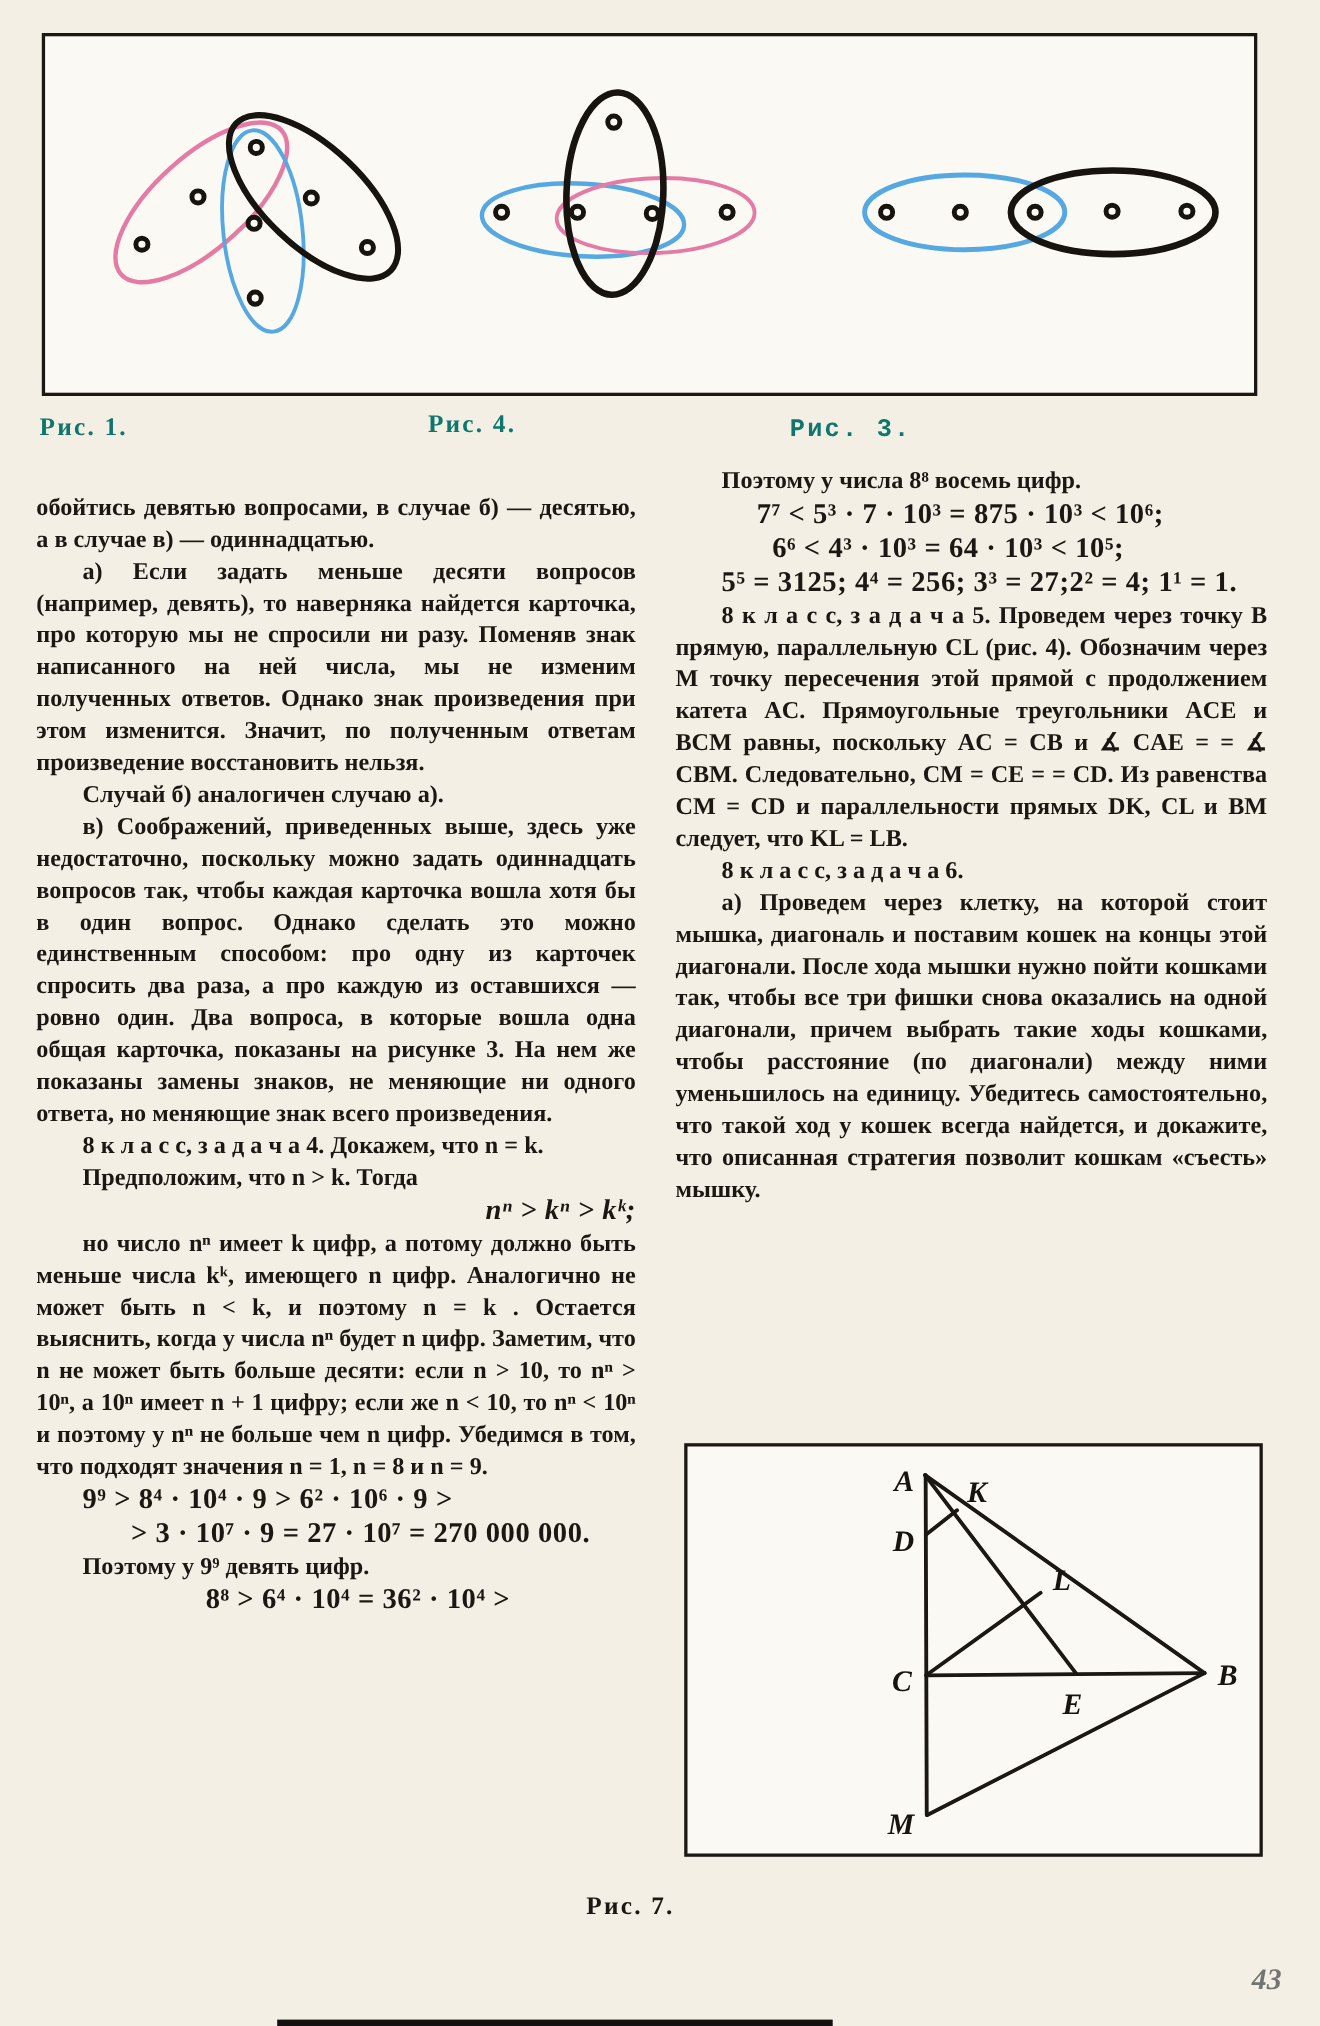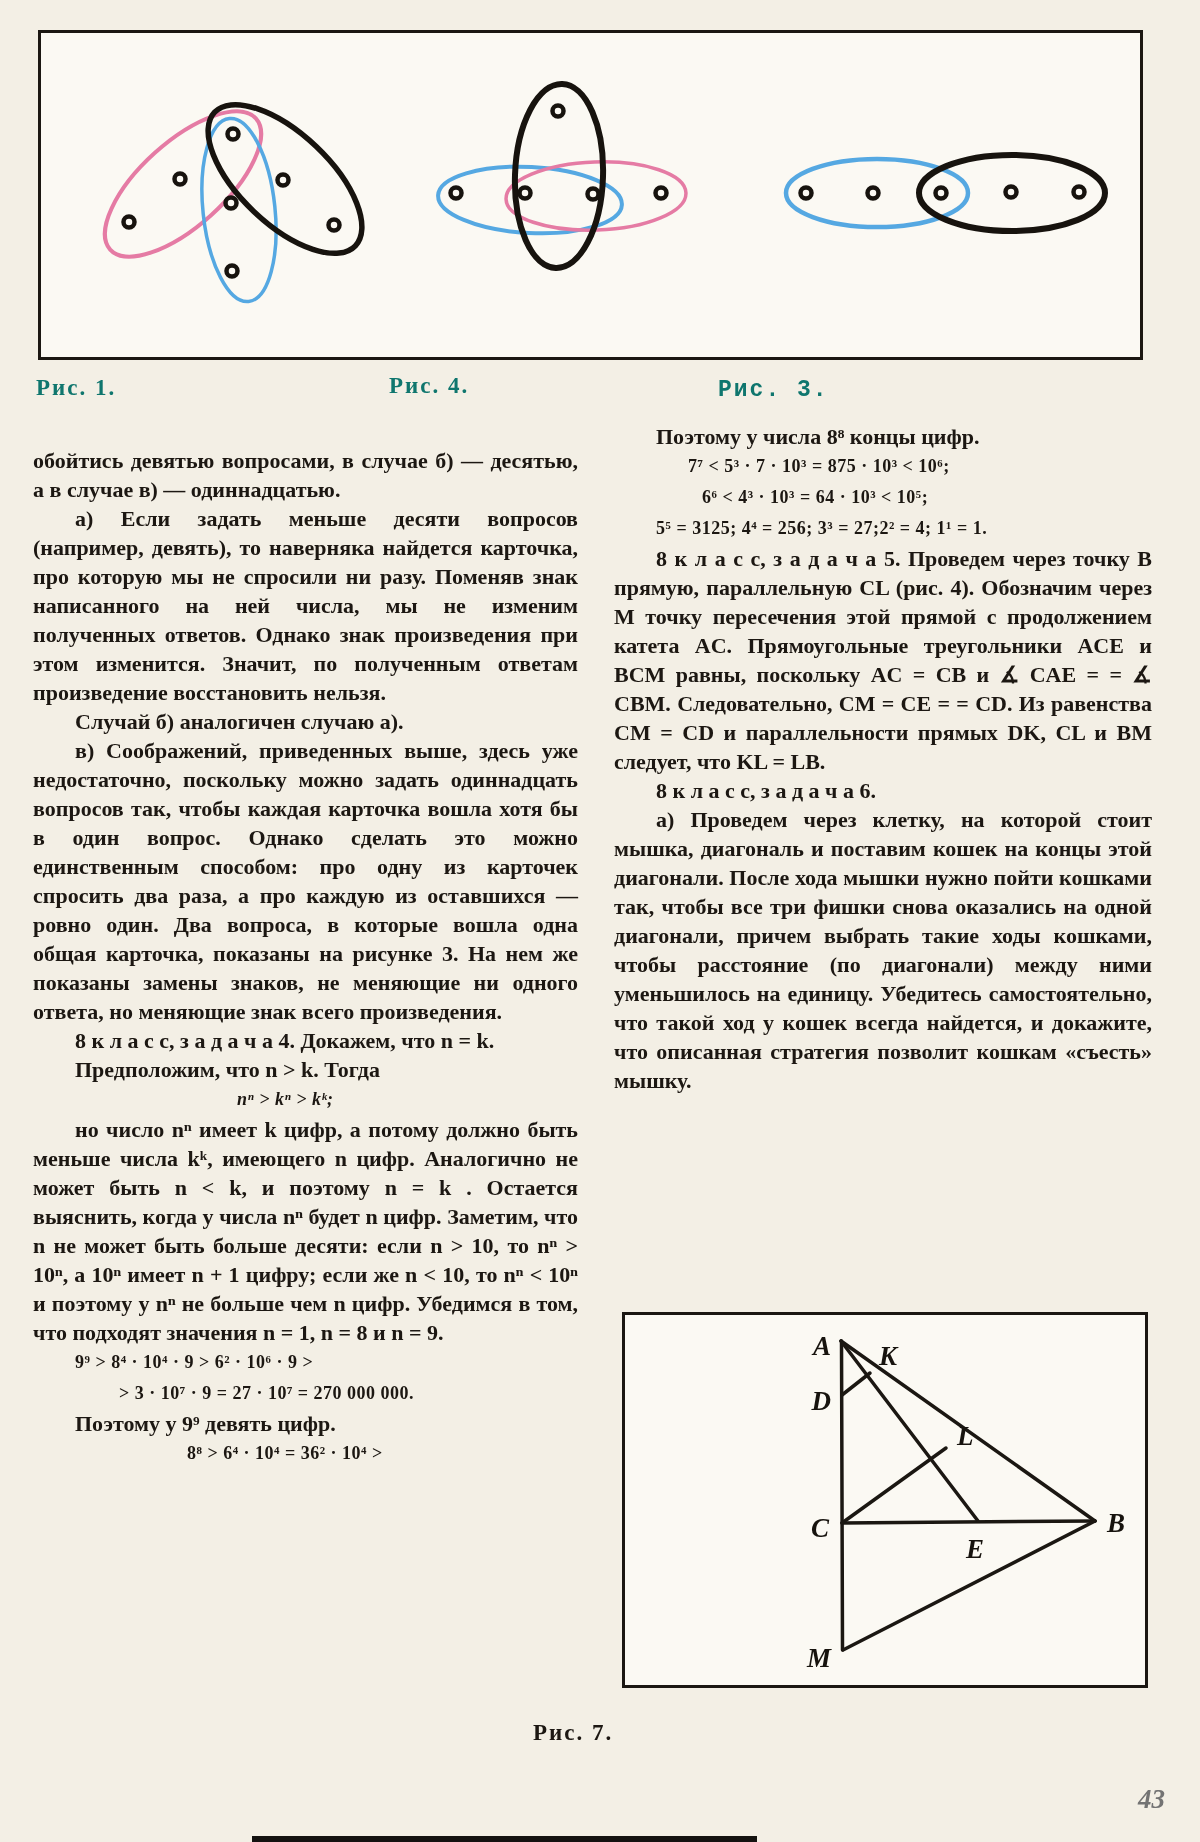--- a/index.html
+++ b/index.html
@@ -23,26 +23,26 @@
     position:absolute;font-size:23px;font-weight:700;letter-spacing:2px;color:#0f766e;
   }
   
   .col{position:absolute;top:422px;text-align:justify;font-size:22px;line-height:29px;font-weight:700;}
   .col-left{left:33px;width:545px;margin-top:24px;}
   .col-right{left:614px;width:538px;}
   .col p{margin:0;text-indent:42px;}
   .col p.noindent{text-indent:0;}
   .formula{
     margin:0;text-align:left;text-indent:0;
-    font-size:18px;line-height:31px;font-weight:700;letter-spacing:0.5px;
+    font-size:26px;line-height:31px;font-weight:700;letter-spacing:0.5px;
     white-space:nowrap;
   }
   .ital{font-style:italic;}
   .mt6{margin-top:6px;}  .mt10{margin-top:10px;} .mt12{margin-top:12px;}
-  .mt14{margin-top:14px;} .mt16{margin-top:16px;} .mt26{margin-top:26px;}
+  .mt14{margin-top:14px;} .mt16{margin-top:16px;} .mt26{margin-top:26px;text-align:right;}
   .mt30{margin-top:30px;} .mt32{margin-top:32px;} .mt34{margin-top:34px;}
   .pl32{padding-left:32px;} .pl44{padding-left:44px;} .pl46{padding-left:46px;}
   .pl112{padding-left:112px;} .pl158{padding-left:158px;} .pl162{padding-left:162px;}
   
   .figbox-4{
     position:absolute;left:622px;top:1312px;width:526px;height:376px;
     border:3px solid #1b1712;background:#fbf9f3;box-sizing:border-box;
   }
   .fig4-caption{position:absolute;left:533px;top:1720px;font-size:23px;font-weight:700;letter-spacing:2px;}
   .page-number{
@@ -118,21 +118,21 @@
     <p class="mt30">Предположим, что n &gt; k. Тогда</p>
     <p class="formula ital pl162 mt26">nⁿ &gt; kⁿ &gt; kᵏ;</p>
     <p class="mt32">но число nⁿ имеет k цифр, а потому должно быть меньше числа kᵏ, имеющего n цифр. Аналогично не может быть n &lt; k, и поэтому n = k . Остается выяснить, когда у числа nⁿ будет n цифр. Заметим, что n не может быть больше десяти: если n &gt; 10, то nⁿ &gt; 10ⁿ, а 10ⁿ имеет n + 1 цифру; если же n &lt; 10, то nⁿ &lt; 10ⁿ и поэтому у nⁿ не больше чем n цифр. Убедимся в том, что подходят значения n = 1, n = 8 и n = 9.</p>
     <p class="formula mt12">9⁹ &gt; 8⁴ · 10⁴ · 9 &gt; 6² · 10⁶ · 9 &gt;</p>
     <p class="formula pl44">&gt; 3 · 10⁷ · 9 = 27 · 10⁷ = 270 000 000.</p>
     <p class="mt16">Поэтому у 9⁹ девять цифр.</p>
     <p class="formula pl112 mt10">8⁸ &gt; 6⁴ · 10⁴ = 36² · 10⁴ &gt;</p>
   </div>
 
   <div class="col col-right">
-    <p>Поэтому у числа 8⁸ концы цифр.</p>
+    <p>Поэтому у числа 8⁸ восемь цифр.</p>
     <p class="formula pl32 mt6">7⁷ &lt; 5³ · 7 · 10³ = 875 · 10³ &lt; 10⁶;</p>
     <p class="formula pl46">6⁶ &lt; 4³ · 10³ = 64 · 10³ &lt; 10⁵;</p>
     <p class="formula">5⁵ = 3125; 4⁴ = 256; 3³ = 27;2² = 4; 1¹ = 1.</p>
     <p class="mt34">8 к л а с с, з а д а ч а 5. Проведем через точку B прямую, параллельную CL (рис. 4). Обозначим через M точку пересечения этой прямой с продолжением катета AC. Прямоугольные треугольники ACE и BCM равны, поскольку AC = CB и ∡ CAE = = ∡ CBM. Следовательно, CM = CE = = CD. Из равенства CM = CD и параллельности прямых DK, CL и BM следует, что KL = LB.</p>
     <p class="mt30">8 к л а с с, з а д а ч а 6.</p>
     <p class="mt6">а) Проведем через клетку, на которой стоит мышка, диагональ и поставим кошек на концы этой диагонали. После хода мышки нужно пойти кошками так, чтобы все три фишки снова оказались на одной диагонали, причем выбрать такие ходы кошками, чтобы расстояние (по диагонали) между ними уменьшилось на единицу. Убедитесь самостоятельно, что такой ход у кошек всегда найдется, и докажите, что описанная стратегия позволит кошкам «съесть» мышку.</p>
   </div>
 
   <div class="figbox-4">
     <svg width="520" height="370" viewBox="0 0 520 370">

